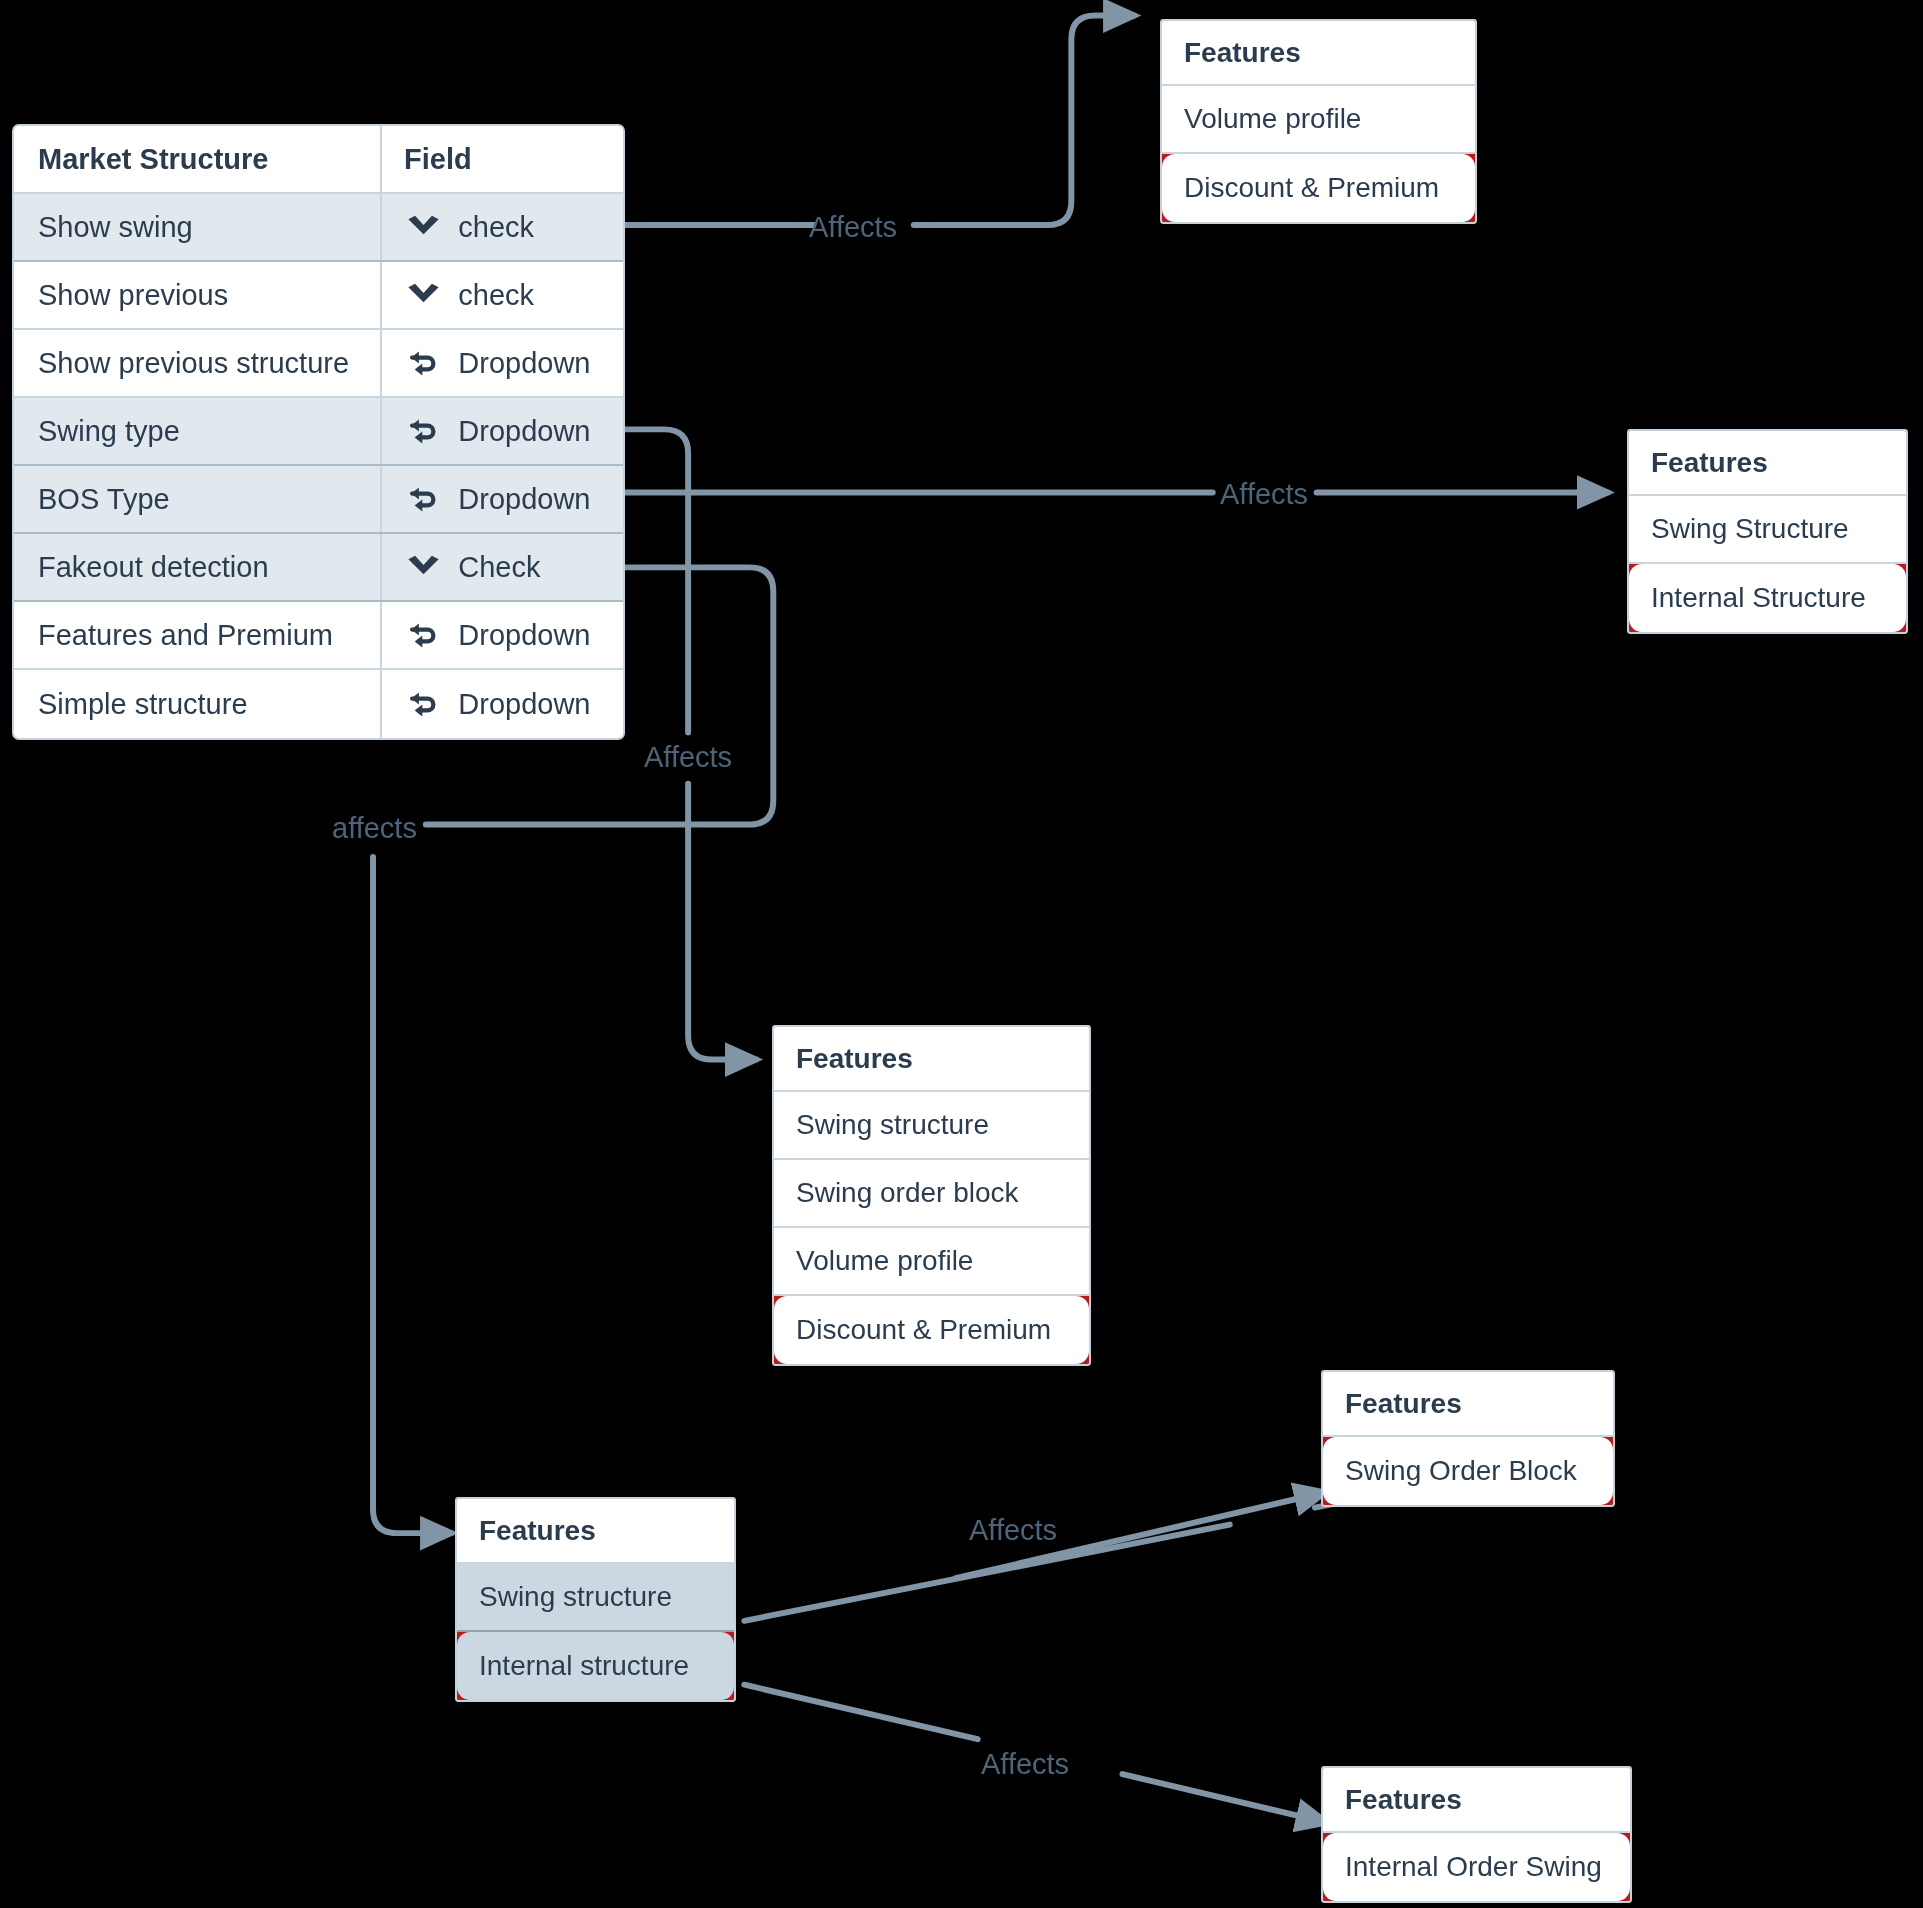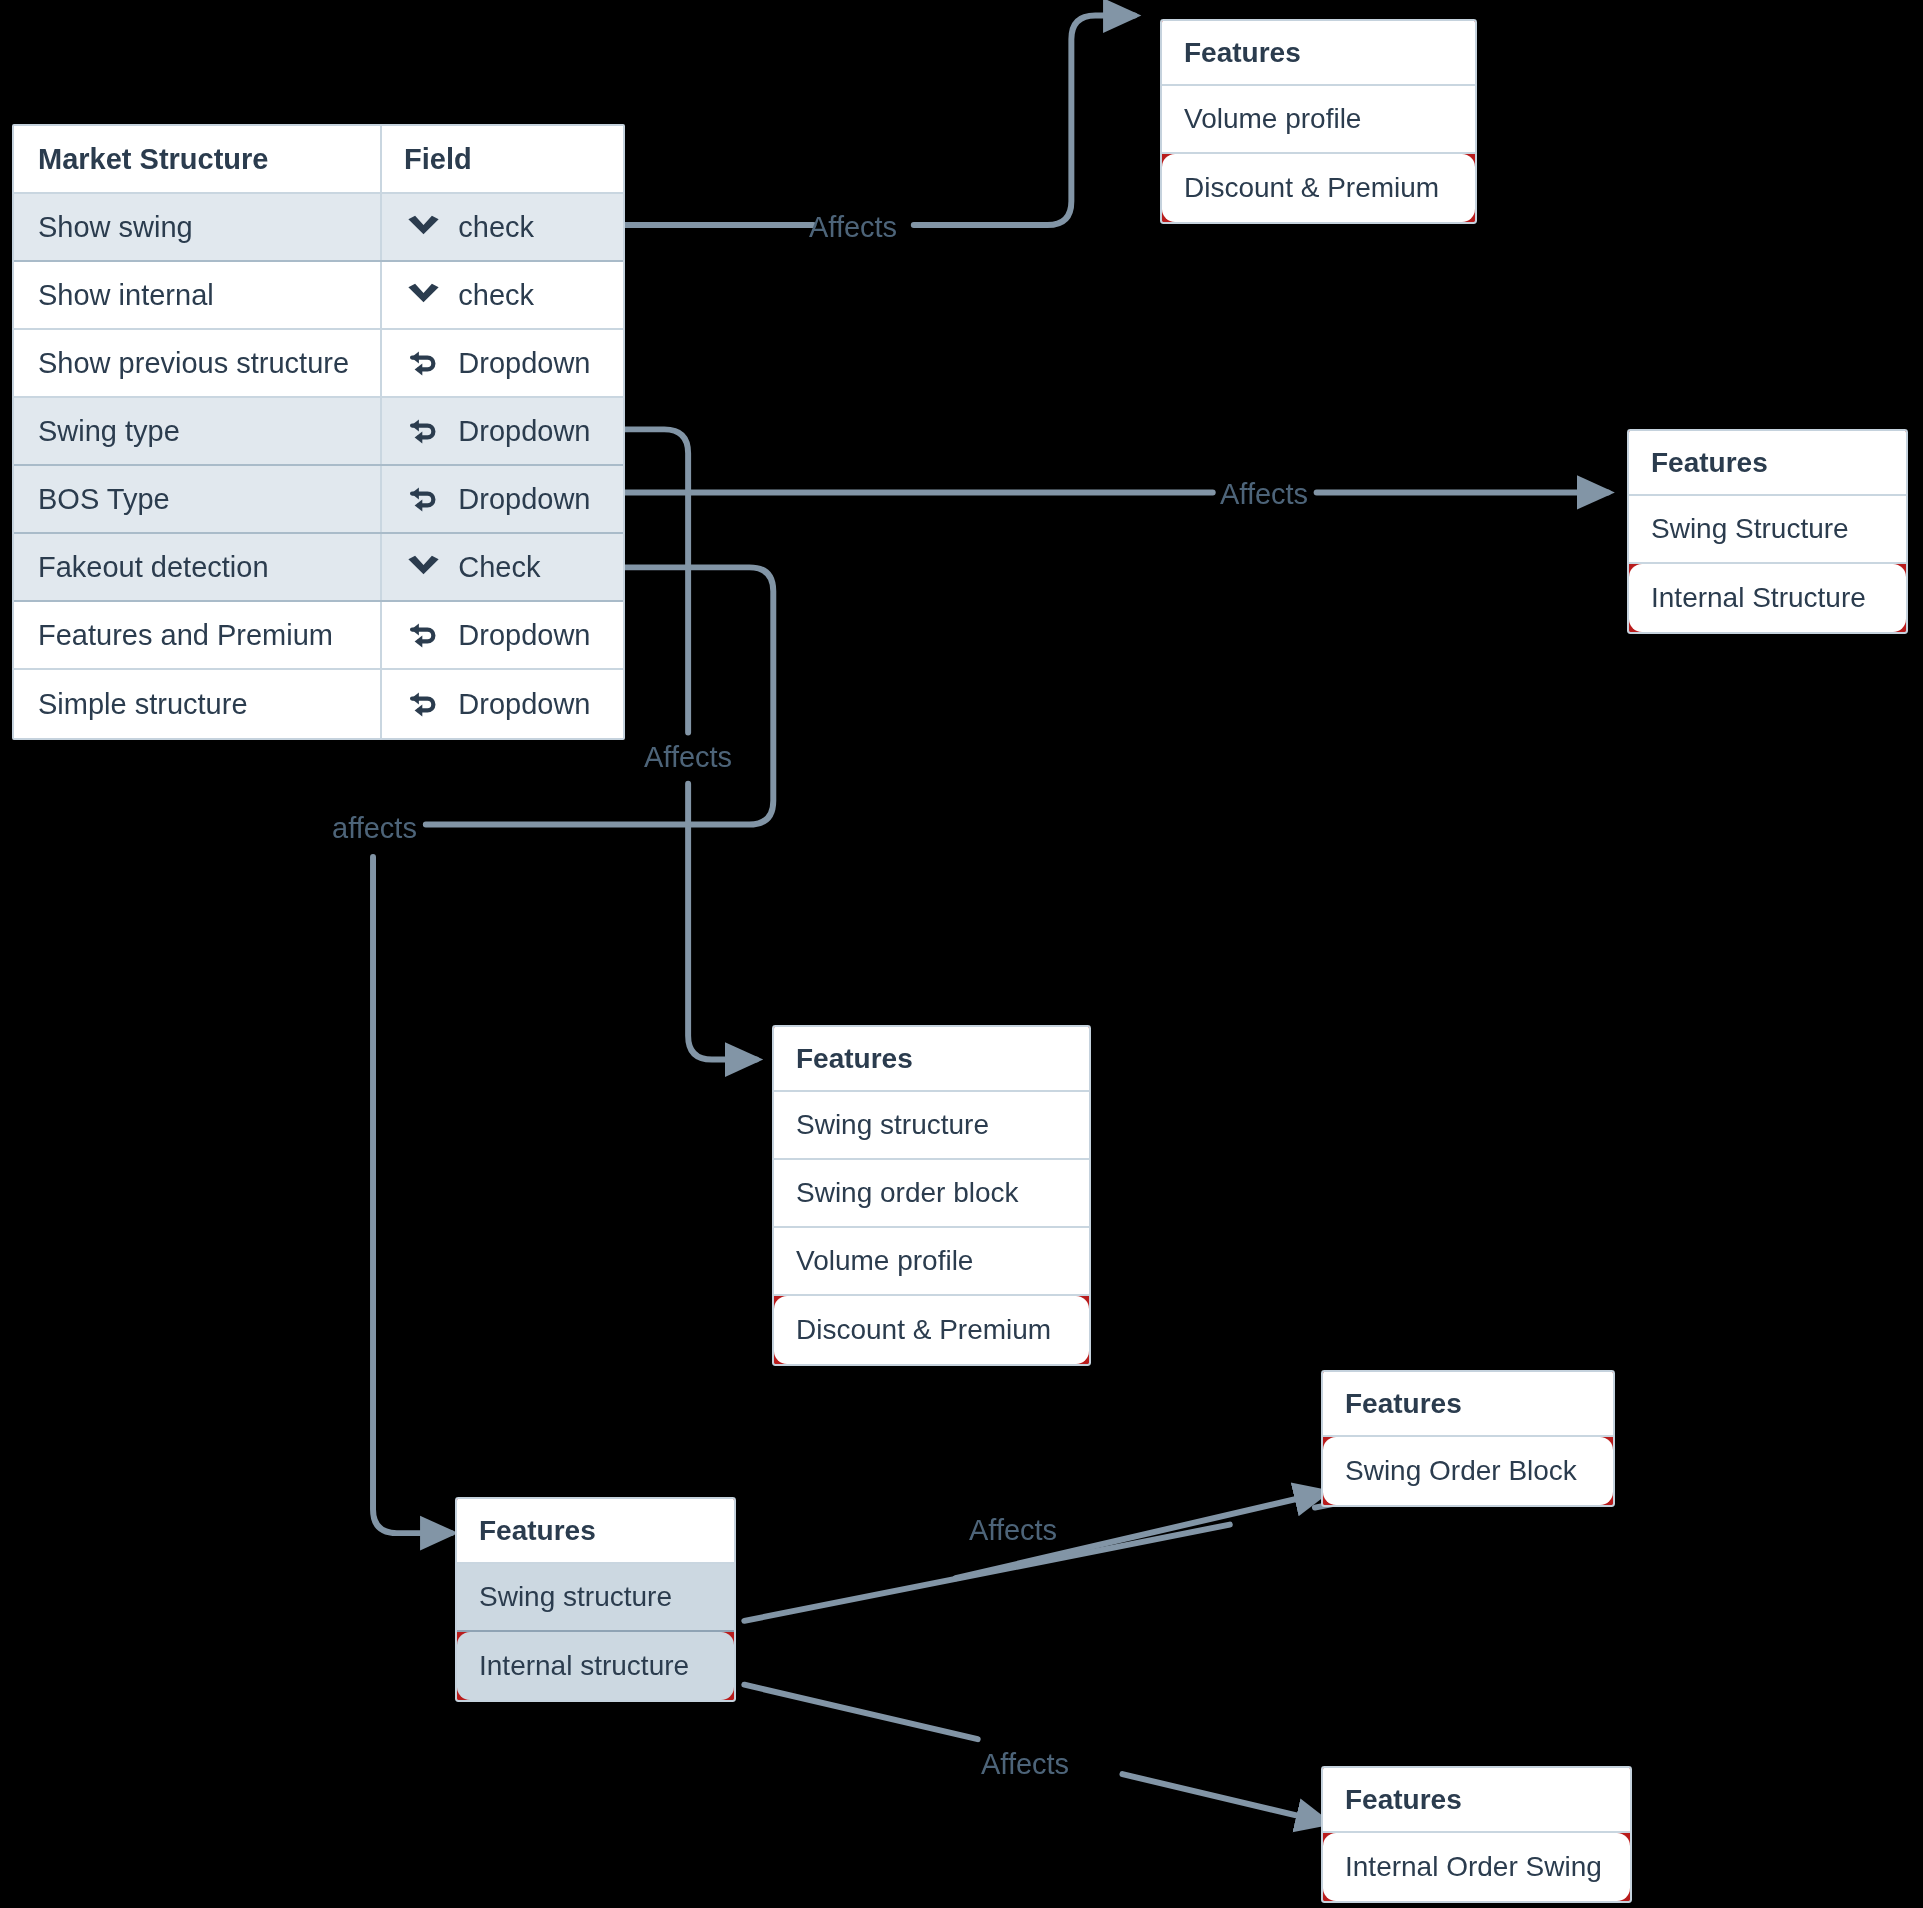--- a/index.html
+++ b/index.html
@@ -32,21 +32,21 @@
     font-size:28px;
     white-space:nowrap;
   }
   .card .row:last-child{border-bottom:none;border-radius:13px;}
   .card .row.head{font-weight:bold;}
   .card .row.hl{background:#ccd8e1;border-bottom-color:#8fa3b4;}
 
   
   #ms-table{
     position:absolute;left:12px;top:124px;width:613px;
-    border:2.6px solid #c5d2dd;border-radius:2px;background:#fff;
+    border:2.6px solid #c5d2dd;border-radius:7px;background:#fff;
     box-sizing:border-box;overflow:hidden;
   }
   #ms-table .trow{
     display:flex;height:68px;box-sizing:border-box;
     border-bottom:2.6px solid #c9d6e0;
   }
   #ms-table .trow:last-child{border-bottom:none;}
   #ms-table .trow.hl{background:#e1e8ee;border-bottom-color:#a9bbc9;}
   #ms-table .c1{
     width:368px;box-sizing:border-box;
@@ -125,21 +125,21 @@
         <span class="ficon">
           <svg width="37" height="25.6" viewBox="0 0 44 30">
               <path d="M4 6 L22 24 L40 6 L32 2 L22 13 L12 2 Z" fill="#2b3c4e"></path>
             </svg>
         </span>
         <span>check</span>
       </div>
     </div>
 
     <div class="trow">
-      <div class="c1">Show internal</div>
+      <div class="c1">Show previous</div>
       <div class="c2">
         <span class="ficon">
           <svg width="37" height="25.6" viewBox="0 0 44 30">
               <path d="M4 6 L22 24 L40 6 L32 2 L22 13 L12 2 Z" fill="#2b3c4e"></path>
             </svg>
         </span>
         <span>check</span>
       </div>
     </div>
 

